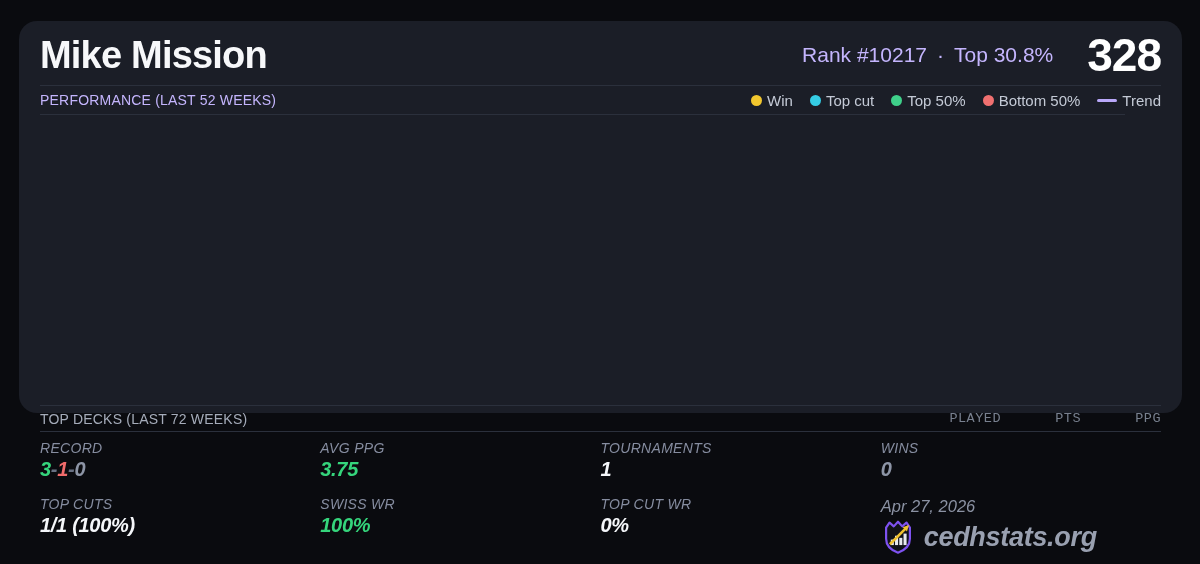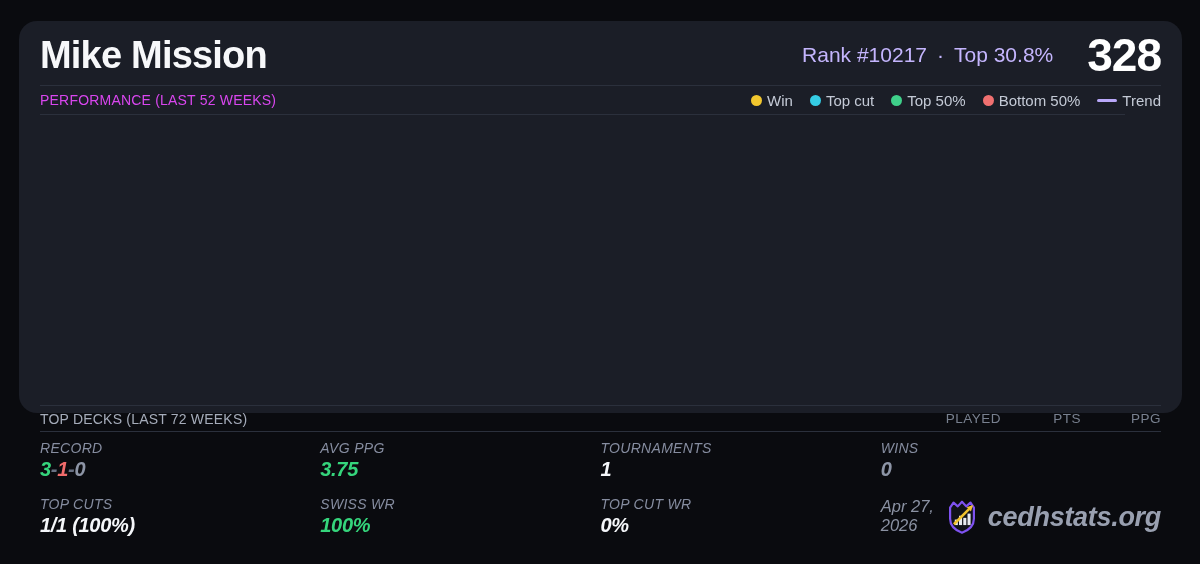--- a/index.html
+++ b/index.html
@@ -28,21 +28,21 @@
   .rank-group { display:flex; align-items:center; gap:14px; }
   .rank-line { display:flex; align-items:center; gap:10px; }
   .rank-line span { font-size:21px; color:#c4b5fd; font-weight:500; }
   .points { font-size:46px; font-weight:800; line-height:1; letter-spacing:-1px; }
   
   .perf-row {
     border-top:1px solid #2b303c;
     height:29px;
     display:flex; align-items:center; justify-content:space-between;
   }
-  .section-label { font-size:14px; color:#d946ef; letter-spacing:0.2px; }
+  .section-label { font-size:14px; color:#c4b5fd; letter-spacing:0.2px; }
   .legend { display:flex; align-items:center; gap:17px; }
   .legend-item { display:flex; align-items:center; gap:5px; font-size:15px; color:#c4cad6; }
   .legend-dot { width:11px; height:11px; border-radius:50%; display:inline-block; }
   .legend-line { width:20px; height:3px; border-radius:2px; display:inline-block; }
   
   .chart-area {
     height:291px;
     border-top:1px solid #2b303c;
     margin-right:36px;
   }
@@ -50,33 +50,33 @@
   .decks-row {
     border-top:1px solid #2b303c;
     border-bottom:1px solid #2b303c;
     height:27px;
     display:flex; align-items:center; justify-content:space-between;
   }
   .decks-label { font-size:14px; color:#a5acba; letter-spacing:0.2px; }
   .decks-cols { display:flex; }
   .decks-cols span {
     width:80px; text-align:right;
-    font-size:13.5px; color:#78808f; letter-spacing:0.5px;
+    font-size:13.5px; color:#78808f; letter-spacing:0.5px;font-family:Liberation Mono, monospace;
   }
   
   .stats-grid {
     display:grid;
     grid-template-columns:repeat(4,1fr);
     padding-top:8px;
     row-gap:16px;
     font-style:italic;
   }
   .stat-label { font-size:14px; color:#868da0; letter-spacing:0.3px; margin-bottom:3px; }
   .stat-value { font-size:20px; font-weight:700; color:#f5f7fa; line-height:1.05; letter-spacing:-0.3px; }
-  .footer-cell { display:flex; flex-direction:row; align-items:center; justify-content:flex-start; }
+  .footer-cell { display:flex; flex-direction:column; align-items:flex-start; justify-content:flex-start; }
   .date { font-size:16.5px; color:#8b92a3; margin-bottom:3px; margin-top:1px; }
   .brand { display:flex; align-items:center; gap:9px; text-decoration:none; }
   .brand-text { font-size:27px; font-weight:700; color:#99a0b0; letter-spacing:-0.3px; line-height:1; }
 </style>
 </head>
 <body>
 
 <div class="card">
 
   <div class="card-top">

